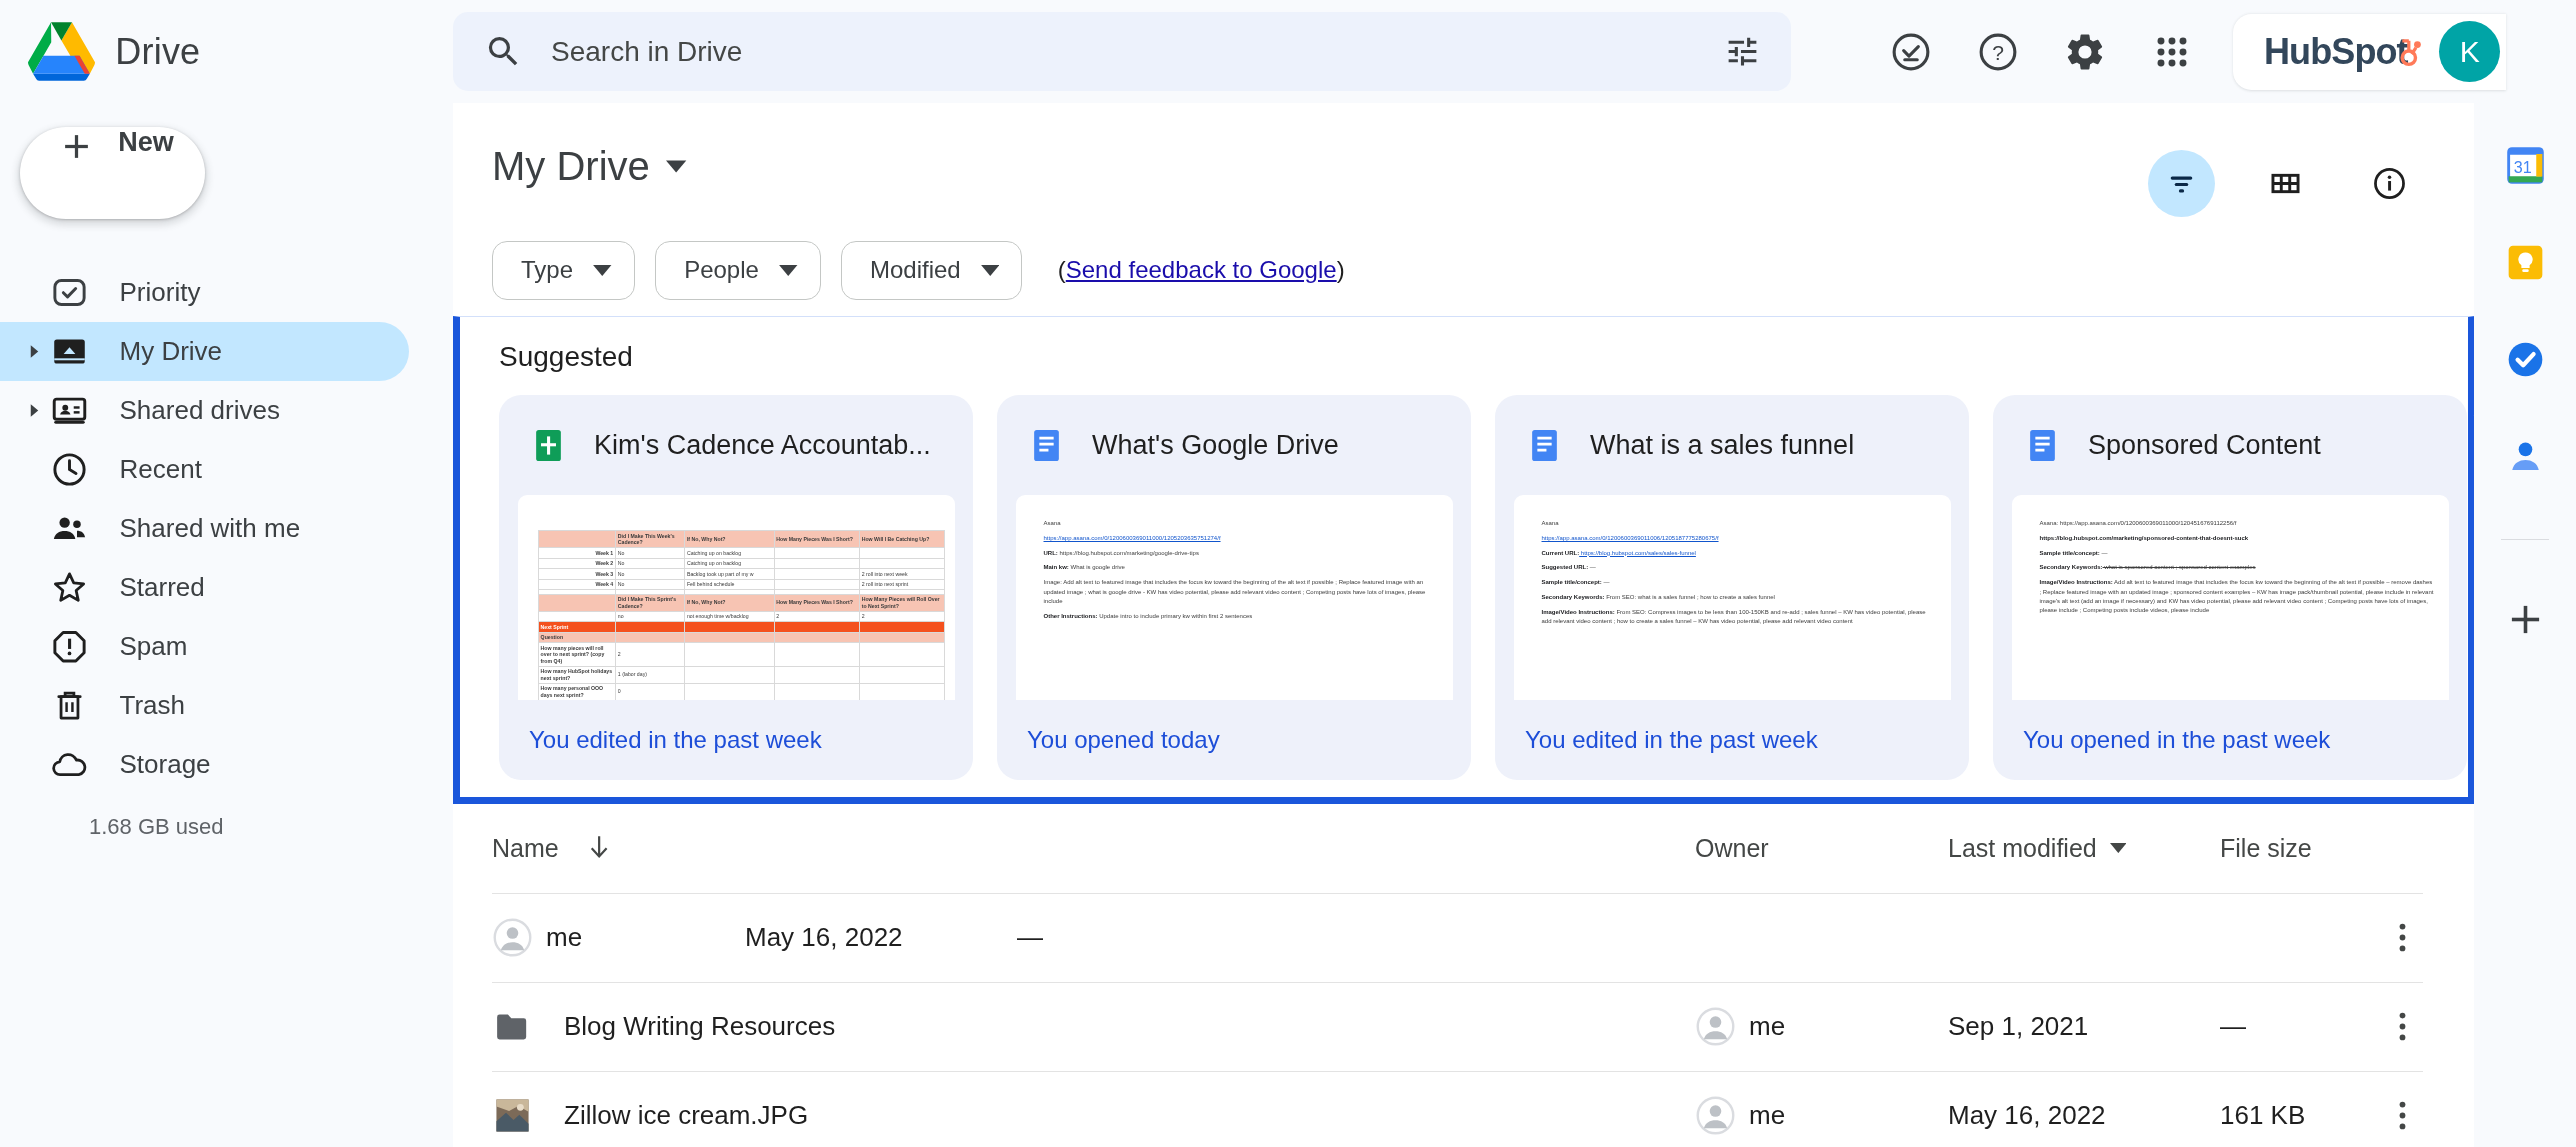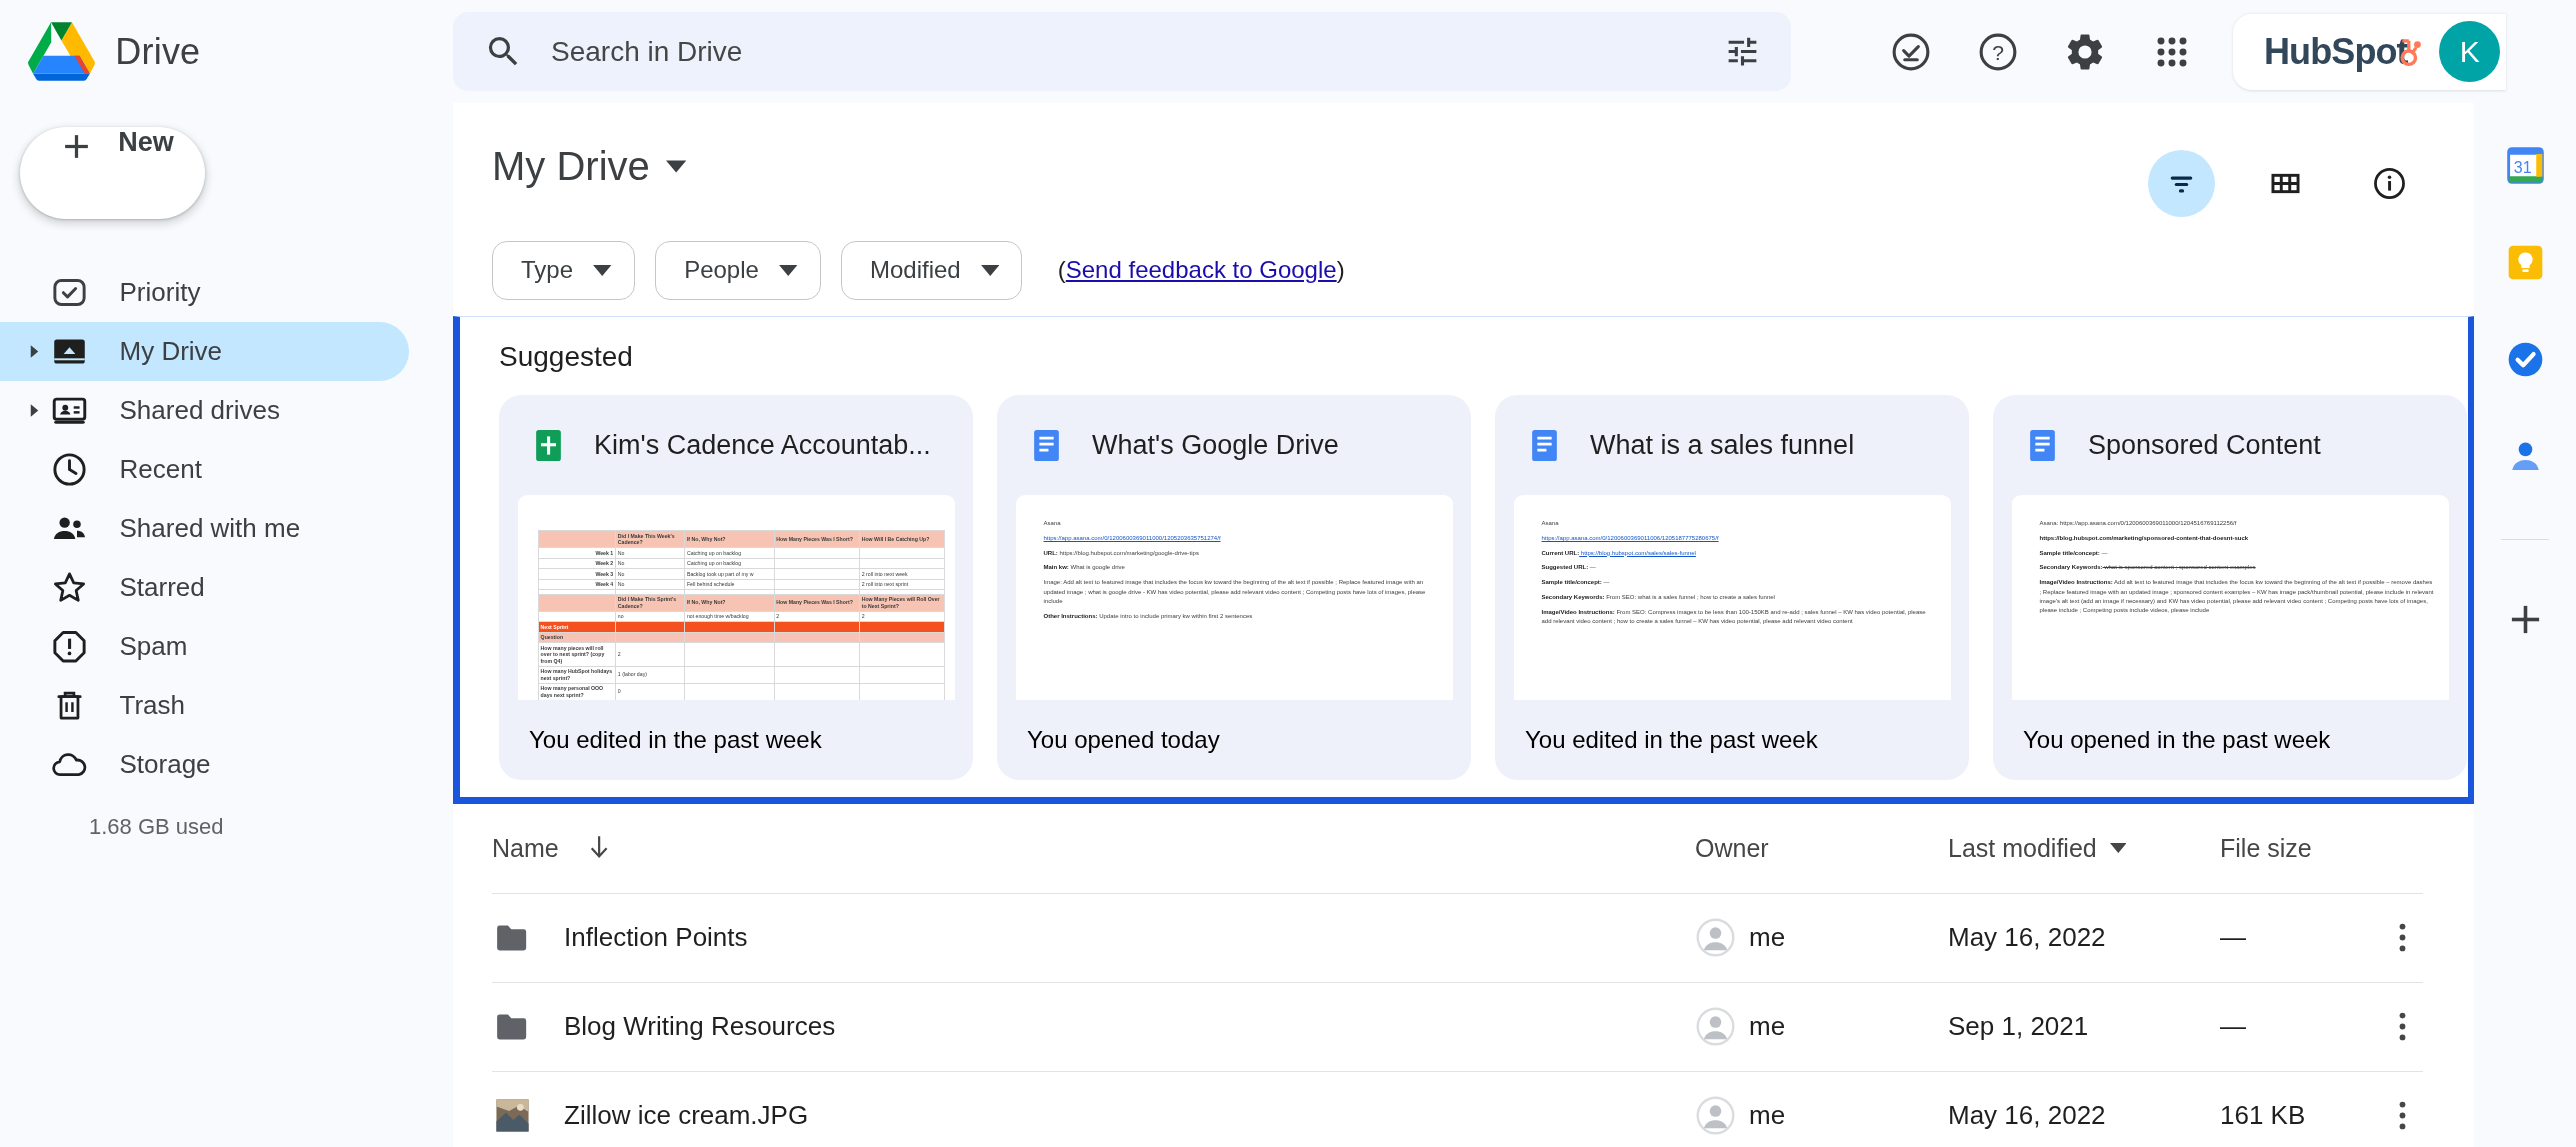--- a/index.html
+++ b/index.html
@@ -131,21 +131,21 @@
   .card-head { display: flex; align-items: center; gap: 26px; height: 100px; padding-left: 30px; }
   .file-ic { width: 39px; height: 39px; flex: none; }
   .card-title {
     font-size: 27px; color: #1f1f1f; white-space: nowrap;
     overflow: hidden; text-overflow: ellipsis; padding-right: 16.6px;
   }
   .thumb {
     height: 205px; margin: 0 18.5px; background: #fff;
     border-radius: 9.2px 9.2px 0 0; overflow: hidden; position: relative;
   }
-  .card-foot { font-size: 24px; color: #000000; padding: 26px 0 26px 30px; }
+  .card-foot { font-size: 24px; color: #1d4ed8; padding: 26px 0 26px 30px; }
 
   
   .sheet-thumb { padding: 35px 9.2px 0 20.3px; }
   .sheet-tbl { width: 100%; border-collapse: collapse; font-size: 5.2px; color: #3a3a3a; table-layout: fixed; }
   .sheet-tbl td { border: 0.5px solid #d9d9d9; padding: 1.5px 1.8px; line-height: 1.25; overflow: hidden; }
   .hdr-row td { background: #f7c4b3; font-weight: bold; }
   .band { background: #f4511e; color: #fff; font-weight: bold; }
   .band2 { background: #f7c4b3; font-weight: bold; }
   .lbl { text-align: right; font-weight: bold; }
 
@@ -637,26 +637,20 @@
       <div class="th modified">
         <span>Last modified</span>
         <svg width="16.6" height="10.2" viewBox="0 0 10 6">
             <path d="M0 0h10L5 6z" fill="#444746"></path>
           </svg>
       </div>
       <div class="th size">File size</div>
     </div>
 
     <div class="trow">
-      <div class="td name">
-        <svg class="row-ic" viewBox="0 0 24 24">
-          <path d="M3 6.4a1.4 1.4 0 0 1 1.4-1.4h4.9l2 2.2h7.3A1.4 1.4 0 0 1 20 8.6v9.6a1.4 1.4 0 0 1-1.4 1.4H4.4A1.4 1.4 0 0 1 3 18.2z" fill="#5f6368"></path>
-        </svg>
-        <span>Inflection Points</span>
-      </div>
       <div class="td owner">
         <svg class="owner-av" viewBox="0 0 24 24">
           <circle cx="12" cy="12" r="10.4" fill="none" stroke="#dadce0" stroke-width="1.4"></circle>
           <circle cx="12" cy="9.4" r="3.4" fill="#bdc1c6"></circle>
           <path d="M5.2 19.4c.9-3.2 3.6-4.6 6.8-4.6s5.9 1.4 6.8 4.6z" fill="#bdc1c6"></path>
         </svg>
         <span>me</span>
       </div>
       <div class="td modified">May 16, 2022</div>
       <div class="td size">—</div>

